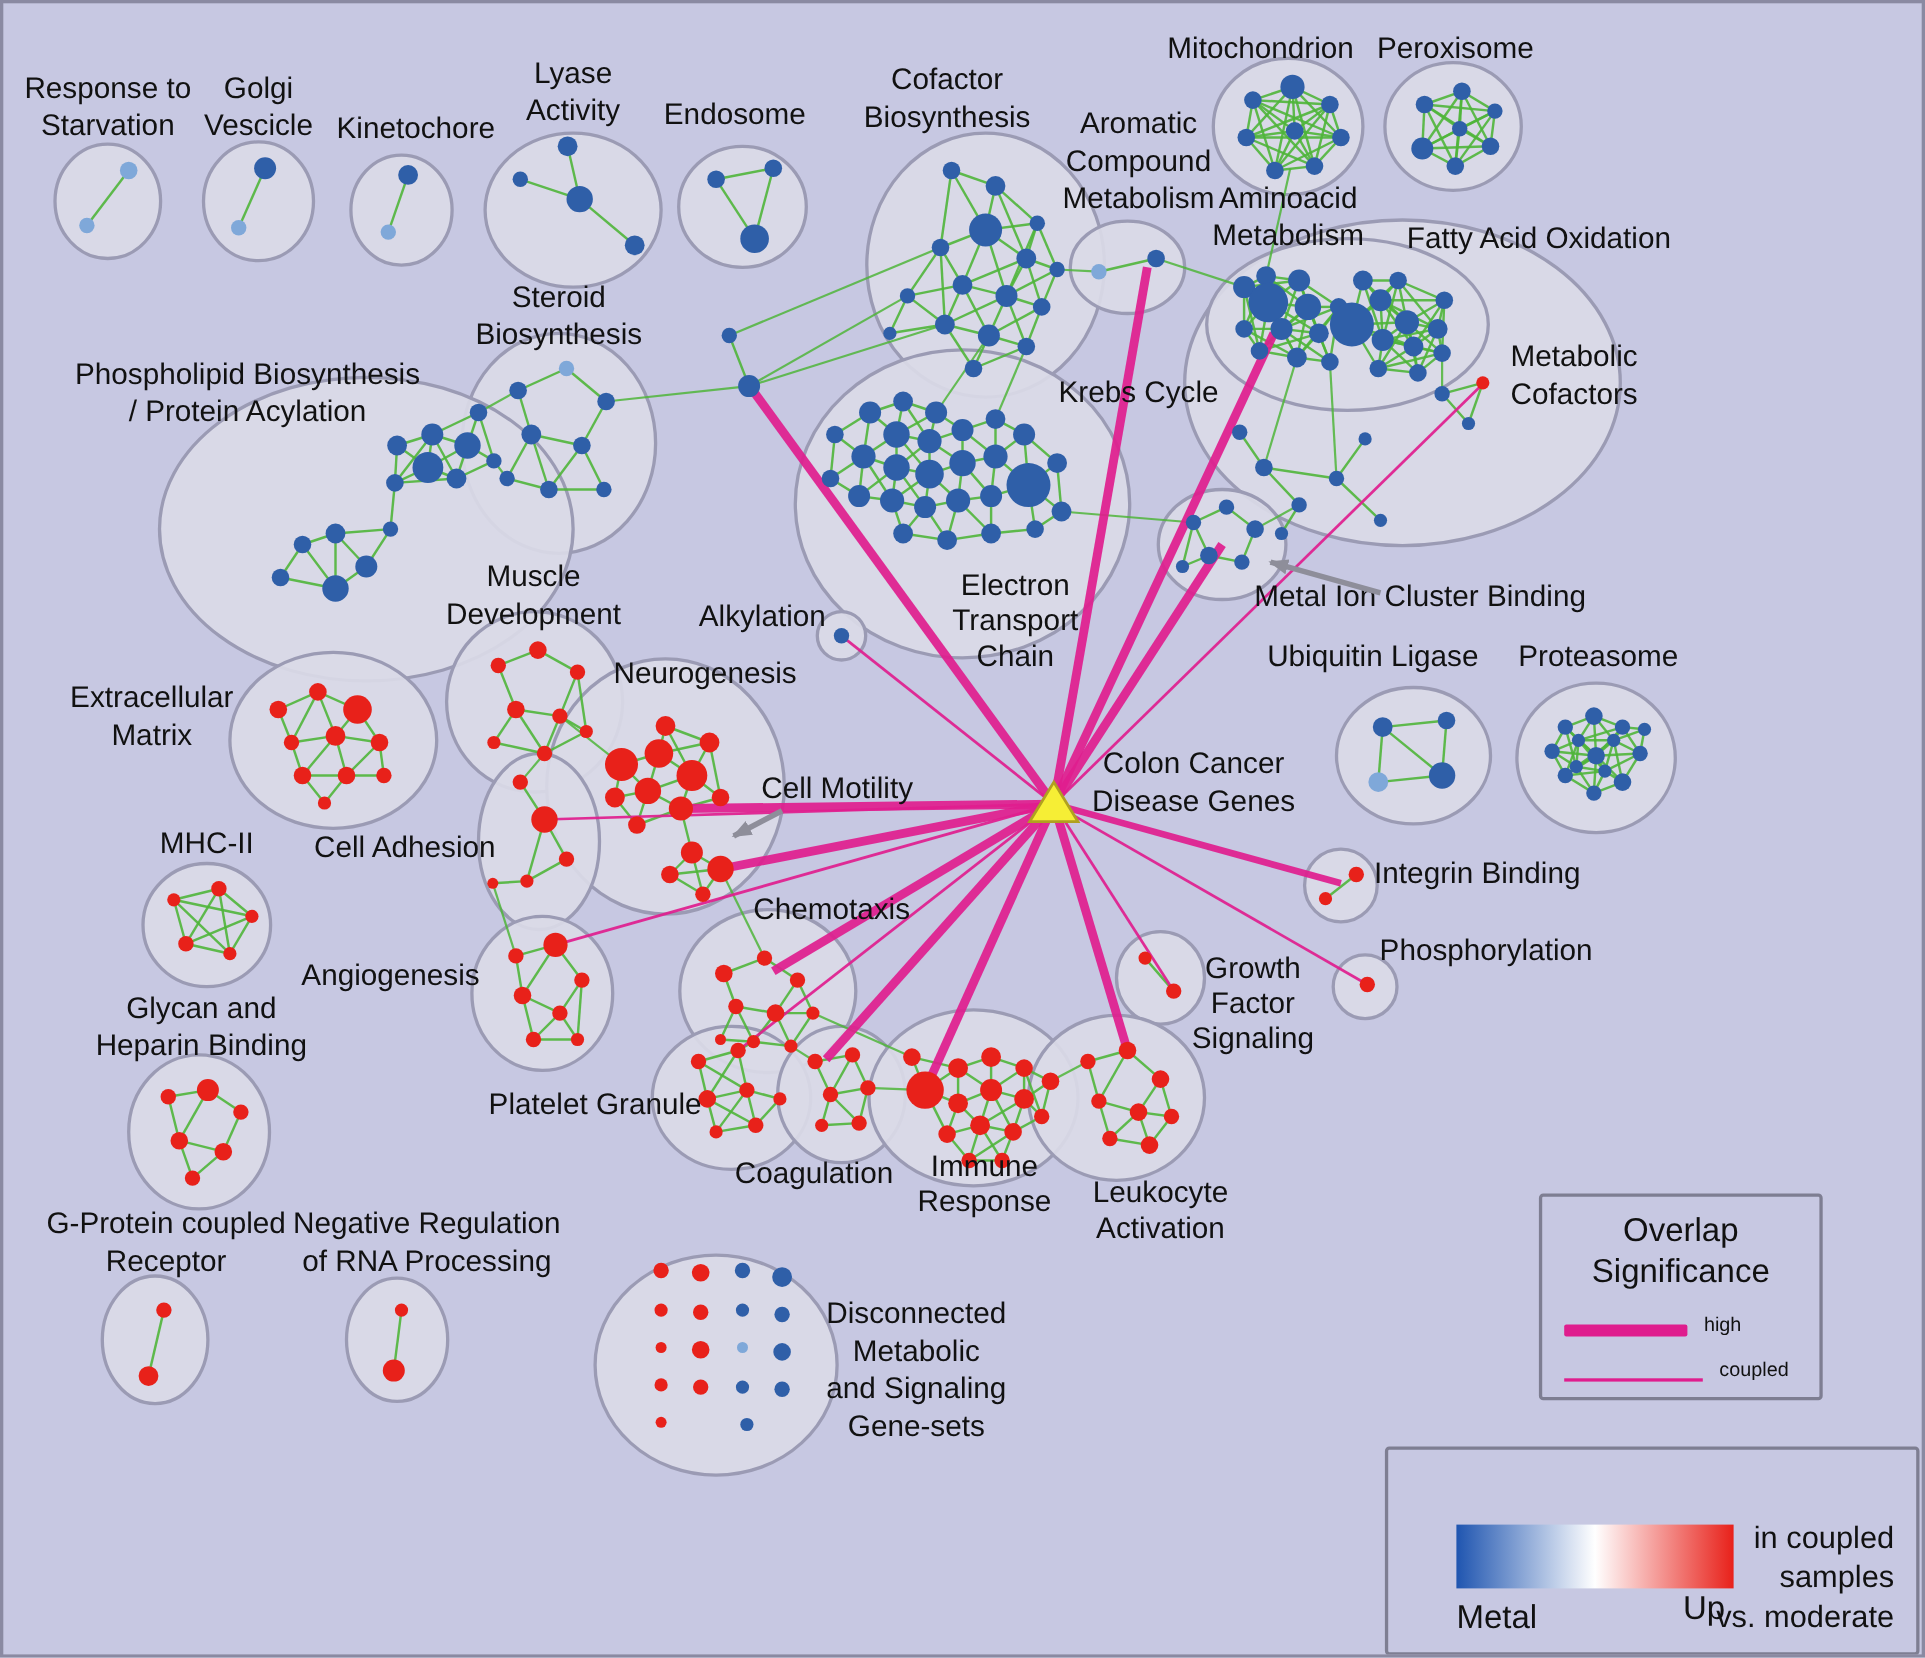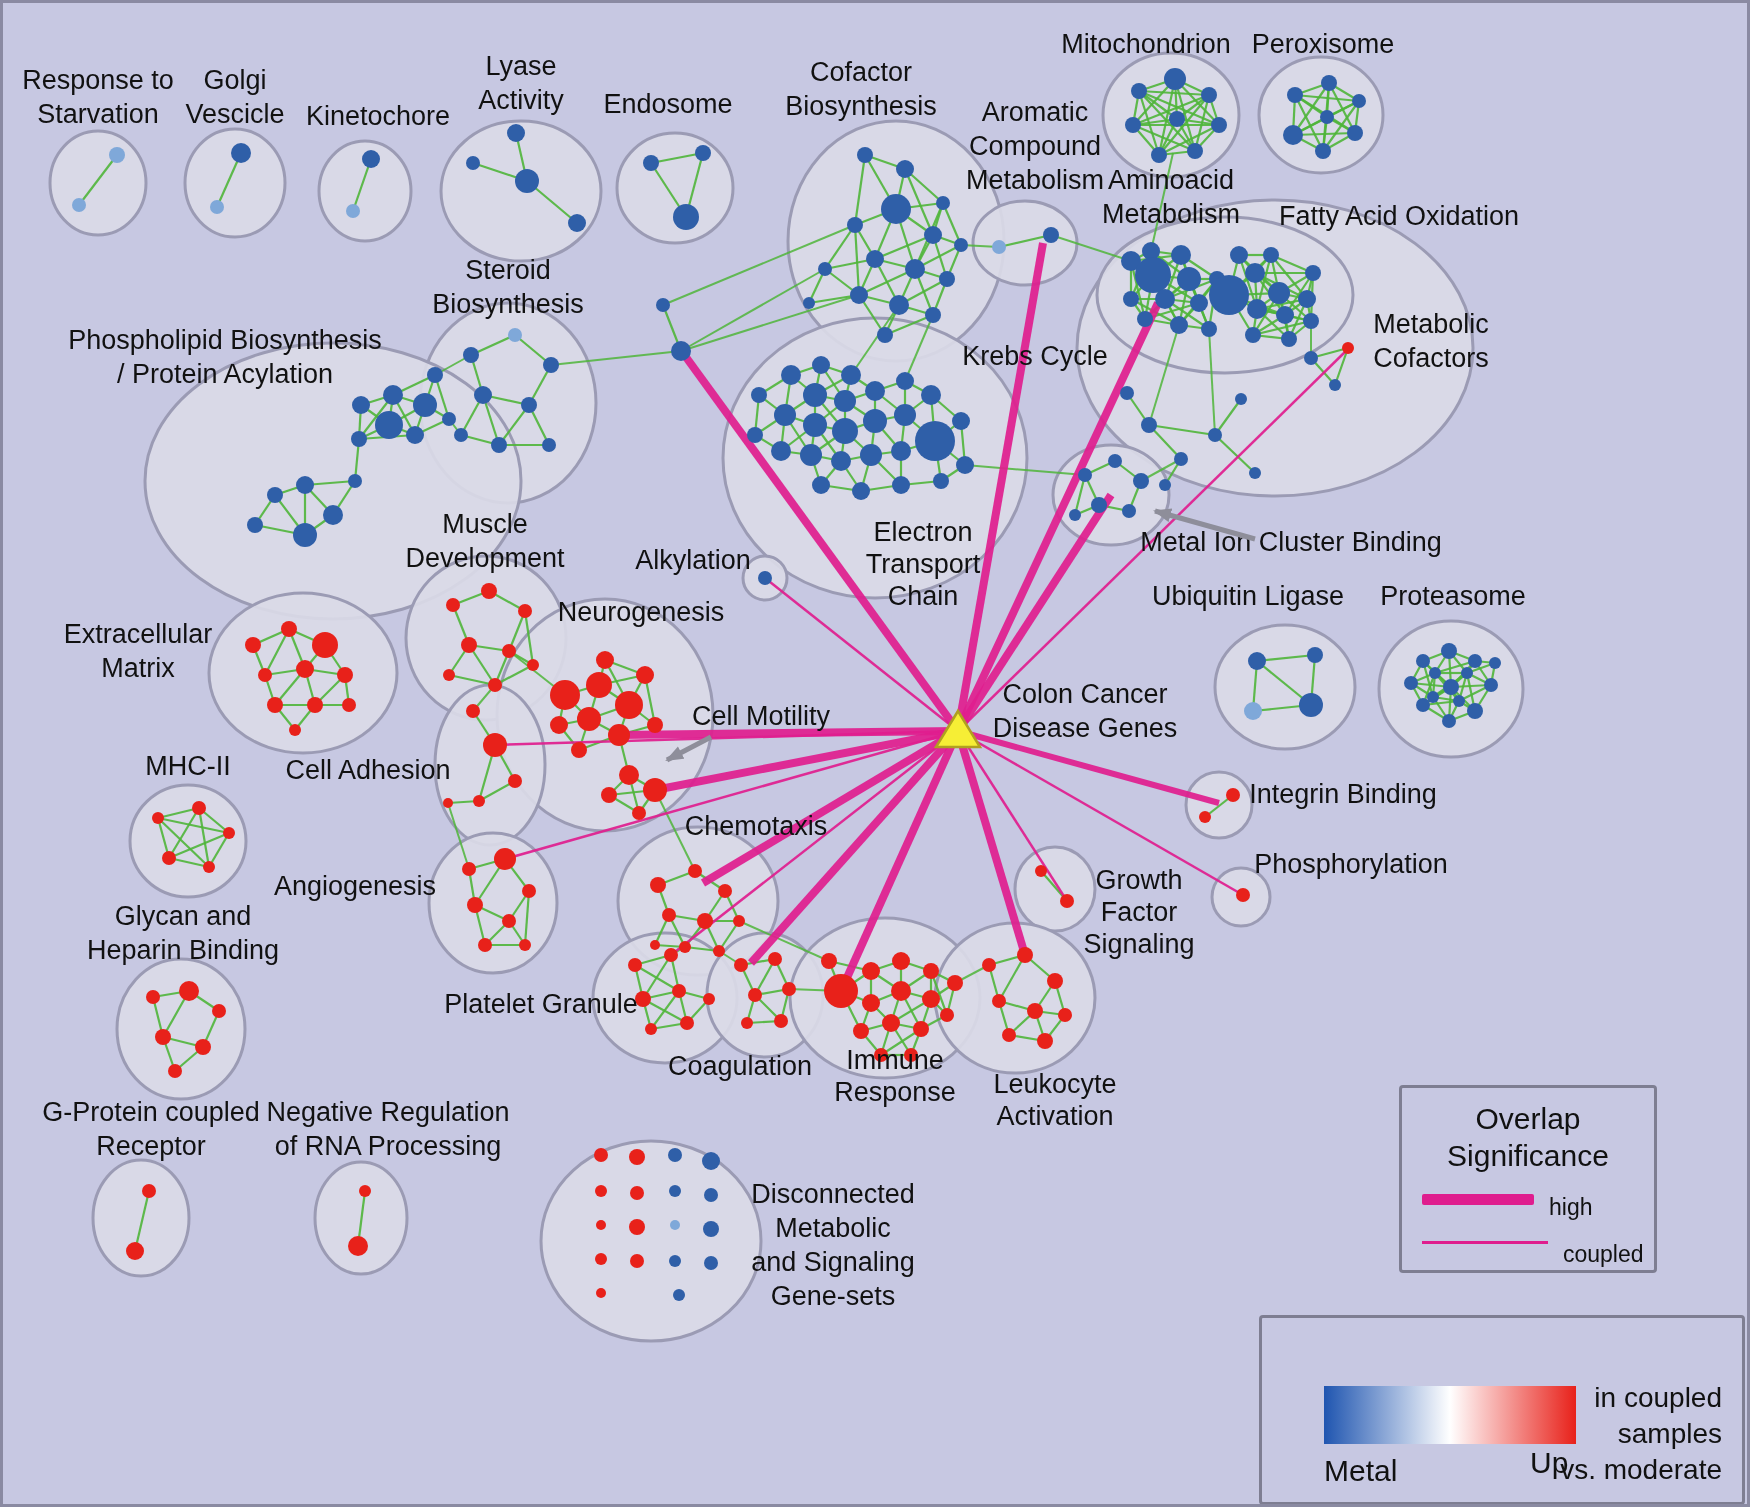--- a/index.html
+++ b/index.html
@@ -6,21 +6,21 @@
   .canvas{
     position:relative;width:1750px;height:1507px;overflow:hidden;
     box-sizing:border-box;border:3px solid #8a8aa2;
     font-family:"Liberation Sans",sans-serif;color:#111;
   }
   svg{position:absolute;left:0;top:0;}
   svg text{font-family:"Liberation Sans",sans-serif;}
   .legend{position:absolute;border:3px solid #7e7e92;box-sizing:border-box;}
   .legend-overlap{left:1396px;top:1082px;width:258px;height:188px;border-radius:4px;}
   .ov-title{margin-top:12px;text-align:center;font-size:30px;line-height:37px;}
-  .ov-row{display:flex;align-items:flex-start;margin:20px 0 0 20px;gap:15px;font-size:23px;}
+  .ov-row{display:flex;align-items:flex-end;margin:20px 0 0 20px;gap:15px;font-size:18px;}
   .line-high{width:112px;height:11px;border-radius:2px;flex:none;}
   .line-mod{width:126px;height:3px;flex:none;}
   .legend-enrich{left:1256px;top:1312px;width:486px;height:190px;border-radius:4px;}
   .en-title{position:absolute;left:28px;top:14px;width:330px;text-align:center;font-size:31px;}
   .en-bar{position:absolute;left:62px;top:68px;width:252px;height:58px;}
   .en-down{position:absolute;left:62px;top:136px;font-size:30px;}
   .en-up{position:absolute;left:268px;top:128px;font-size:30px;}
   .en-note{position:absolute;right:20px;top:62px;text-align:right;font-size:28px;line-height:36px;}
 </style>
 </head>

